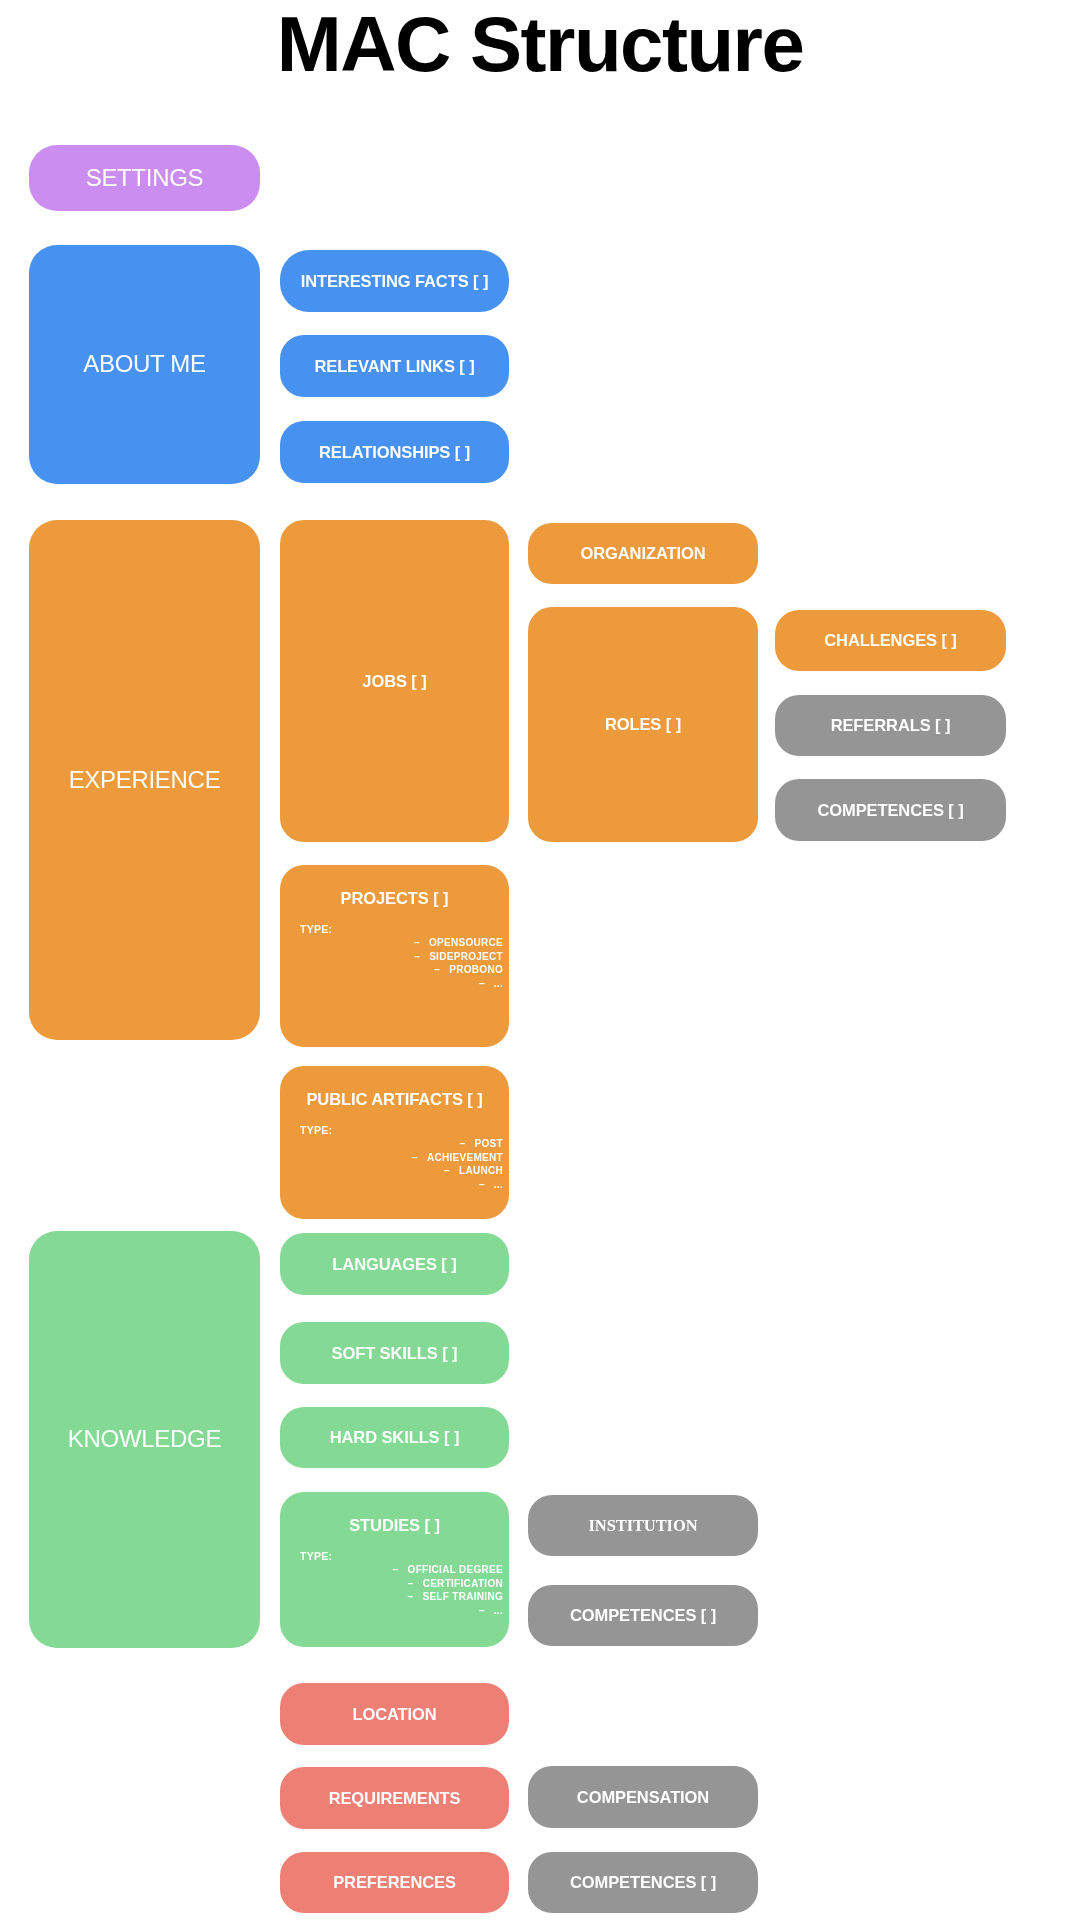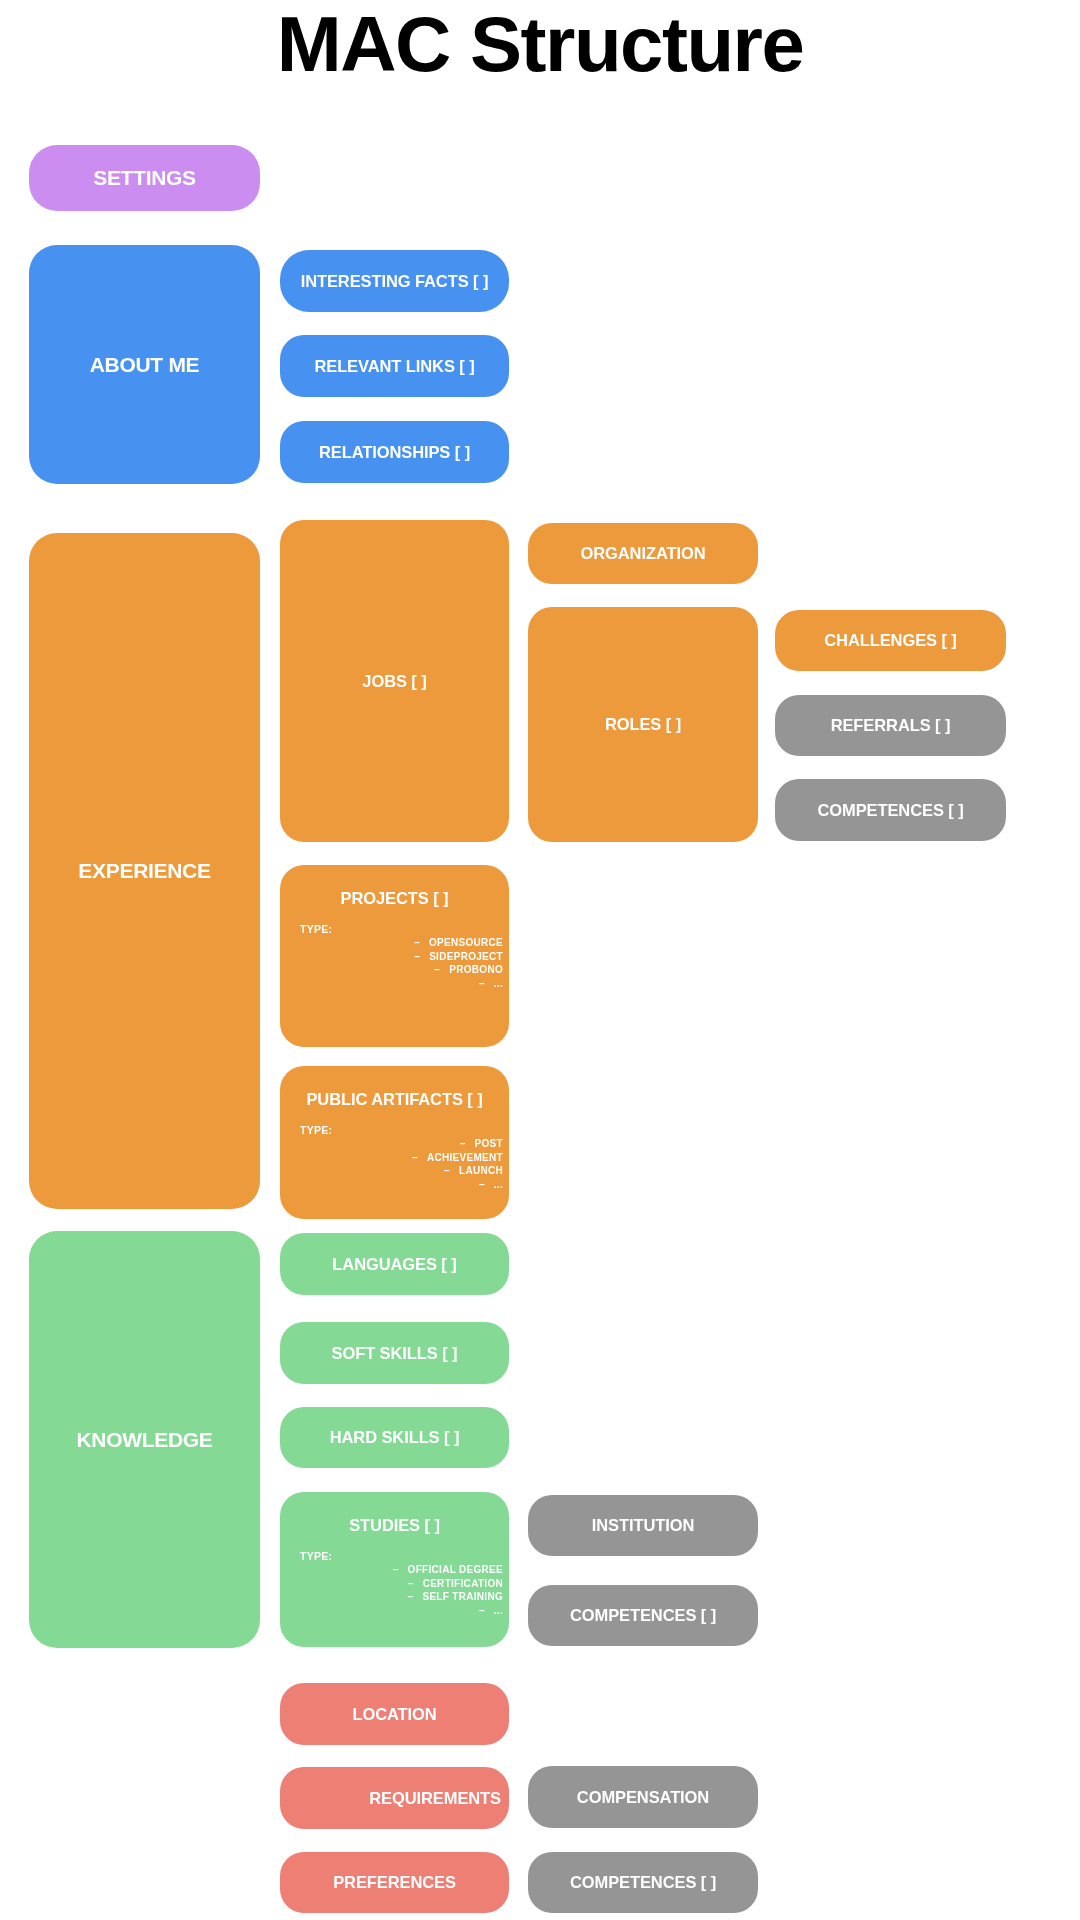--- a/index.html
+++ b/index.html
@@ -27,22 +27,22 @@
     border-radius: 24px;
     color: #ffffff;
     display: flex;
     align-items: center;
     justify-content: center;
     text-align: center;
     box-sizing: border-box;
   }
   .box.big { border-radius: 28px; padding: 0 12px; }
   .big-label {
-    font-size: 21px;
-    font-weight: 700;
+    font-size: 24px;
+    font-weight: 400;
     letter-spacing: -0.3px;
     line-height: 1.2;
   }
   .sub-label {
     font-size: 16.5px;
     font-weight: 600;
     letter-spacing: -0.1px;
     padding: 0 8px;
   }
   .box.typed {
@@ -96,21 +96,21 @@
   <div class="box" style="left: 280px; top: 250px; width: 229px; height: 62px; background-color: rgb(71, 146, 240); border-radius: 29px;">
     <span class="sub-label">INTERESTING FACTS [ ]</span>
   </div>
   <div class="box" style="left: 280px; top: 335px; width: 229px; height: 62px; background-color: rgb(71, 146, 240);">
     <span class="sub-label">RELEVANT LINKS [ ]</span>
   </div>
   <div class="box" style="left: 280px; top: 421px; width: 229px; height: 62px; background-color: rgb(71, 146, 240);">
     <span class="sub-label">RELATIONSHIPS [ ]</span>
   </div>
 
-  <div class="box big" style="left: 29px; top: 533px; width: 231px; height: 676px; background-color: rgb(237, 154, 60);">
+  <div class="box big" style="left: 29px; top: 520px; width: 231px; height: 520px; background-color: rgb(237, 154, 60);">
     <span class="big-label">EXPERIENCE</span>
   </div>
   <div class="box" style="left: 280px; top: 520px; width: 229px; height: 322px; background-color: rgb(237, 154, 60);">
     <span class="sub-label">JOBS [ ]</span>
   </div>
   <div class="box" style="left: 528px; top: 523px; width: 230px; height: 61px; background-color: rgb(237, 154, 60);">
     <span class="sub-label">ORGANIZATION</span>
   </div>
   <div class="box" style="left: 528px; top: 607px; width: 230px; height: 235px; background-color: rgb(237, 154, 60);">
     <span class="sub-label">ROLES [ ]</span>
@@ -194,31 +194,31 @@
         <li>
             <span>SELF TRAINING</span>
           </li>
         <li>
             <span>...</span>
           </li>
       </ul>
     </div>
   </div>
 
-  <div class="box" style="left: 528px; top: 1495px; width: 230px; height: 61px; background-color: rgb(149, 149, 149);">
+  <div class="box" style="left: 528px; top: 1495px; width: 230px; height: 61px; background-color: rgb(149, 149, 149); font-family: Liberation Serif, serif;">
     <span class="sub-label">INSTITUTION</span>
   </div>
   <div class="box" style="left: 528px; top: 1585px; width: 230px; height: 61px; background-color: rgb(149, 149, 149);">
     <span class="sub-label">COMPETENCES [ ]</span>
   </div>
 
   <div class="box" style="left: 280px; top: 1683px; width: 229px; height: 62px; background-color: rgb(238, 127, 117);">
     <span class="sub-label">LOCATION</span>
   </div>
-  <div class="box" style="left: 280px; top: 1767px; width: 229px; height: 62px; background-color: rgb(238, 127, 117); justify-content: flex-end;">
+  <div class="box" style="left: 280px; top: 1767px; width: 229px; height: 62px; background-color: rgb(238, 127, 117);">
     <span class="sub-label">REQUIREMENTS</span>
   </div>
   <div class="box" style="left: 528px; top: 1766px; width: 230px; height: 62px; background-color: rgb(149, 149, 149);">
     <span class="sub-label">COMPENSATION</span>
   </div>
   <div class="box" style="left: 280px; top: 1852px; width: 229px; height: 61px; background-color: rgb(238, 127, 117);">
     <span class="sub-label">PREFERENCES</span>
   </div>
   <div class="box" style="left: 528px; top: 1852px; width: 230px; height: 61px; background-color: rgb(149, 149, 149);">
     <span class="sub-label">COMPETENCES [ ]</span>

